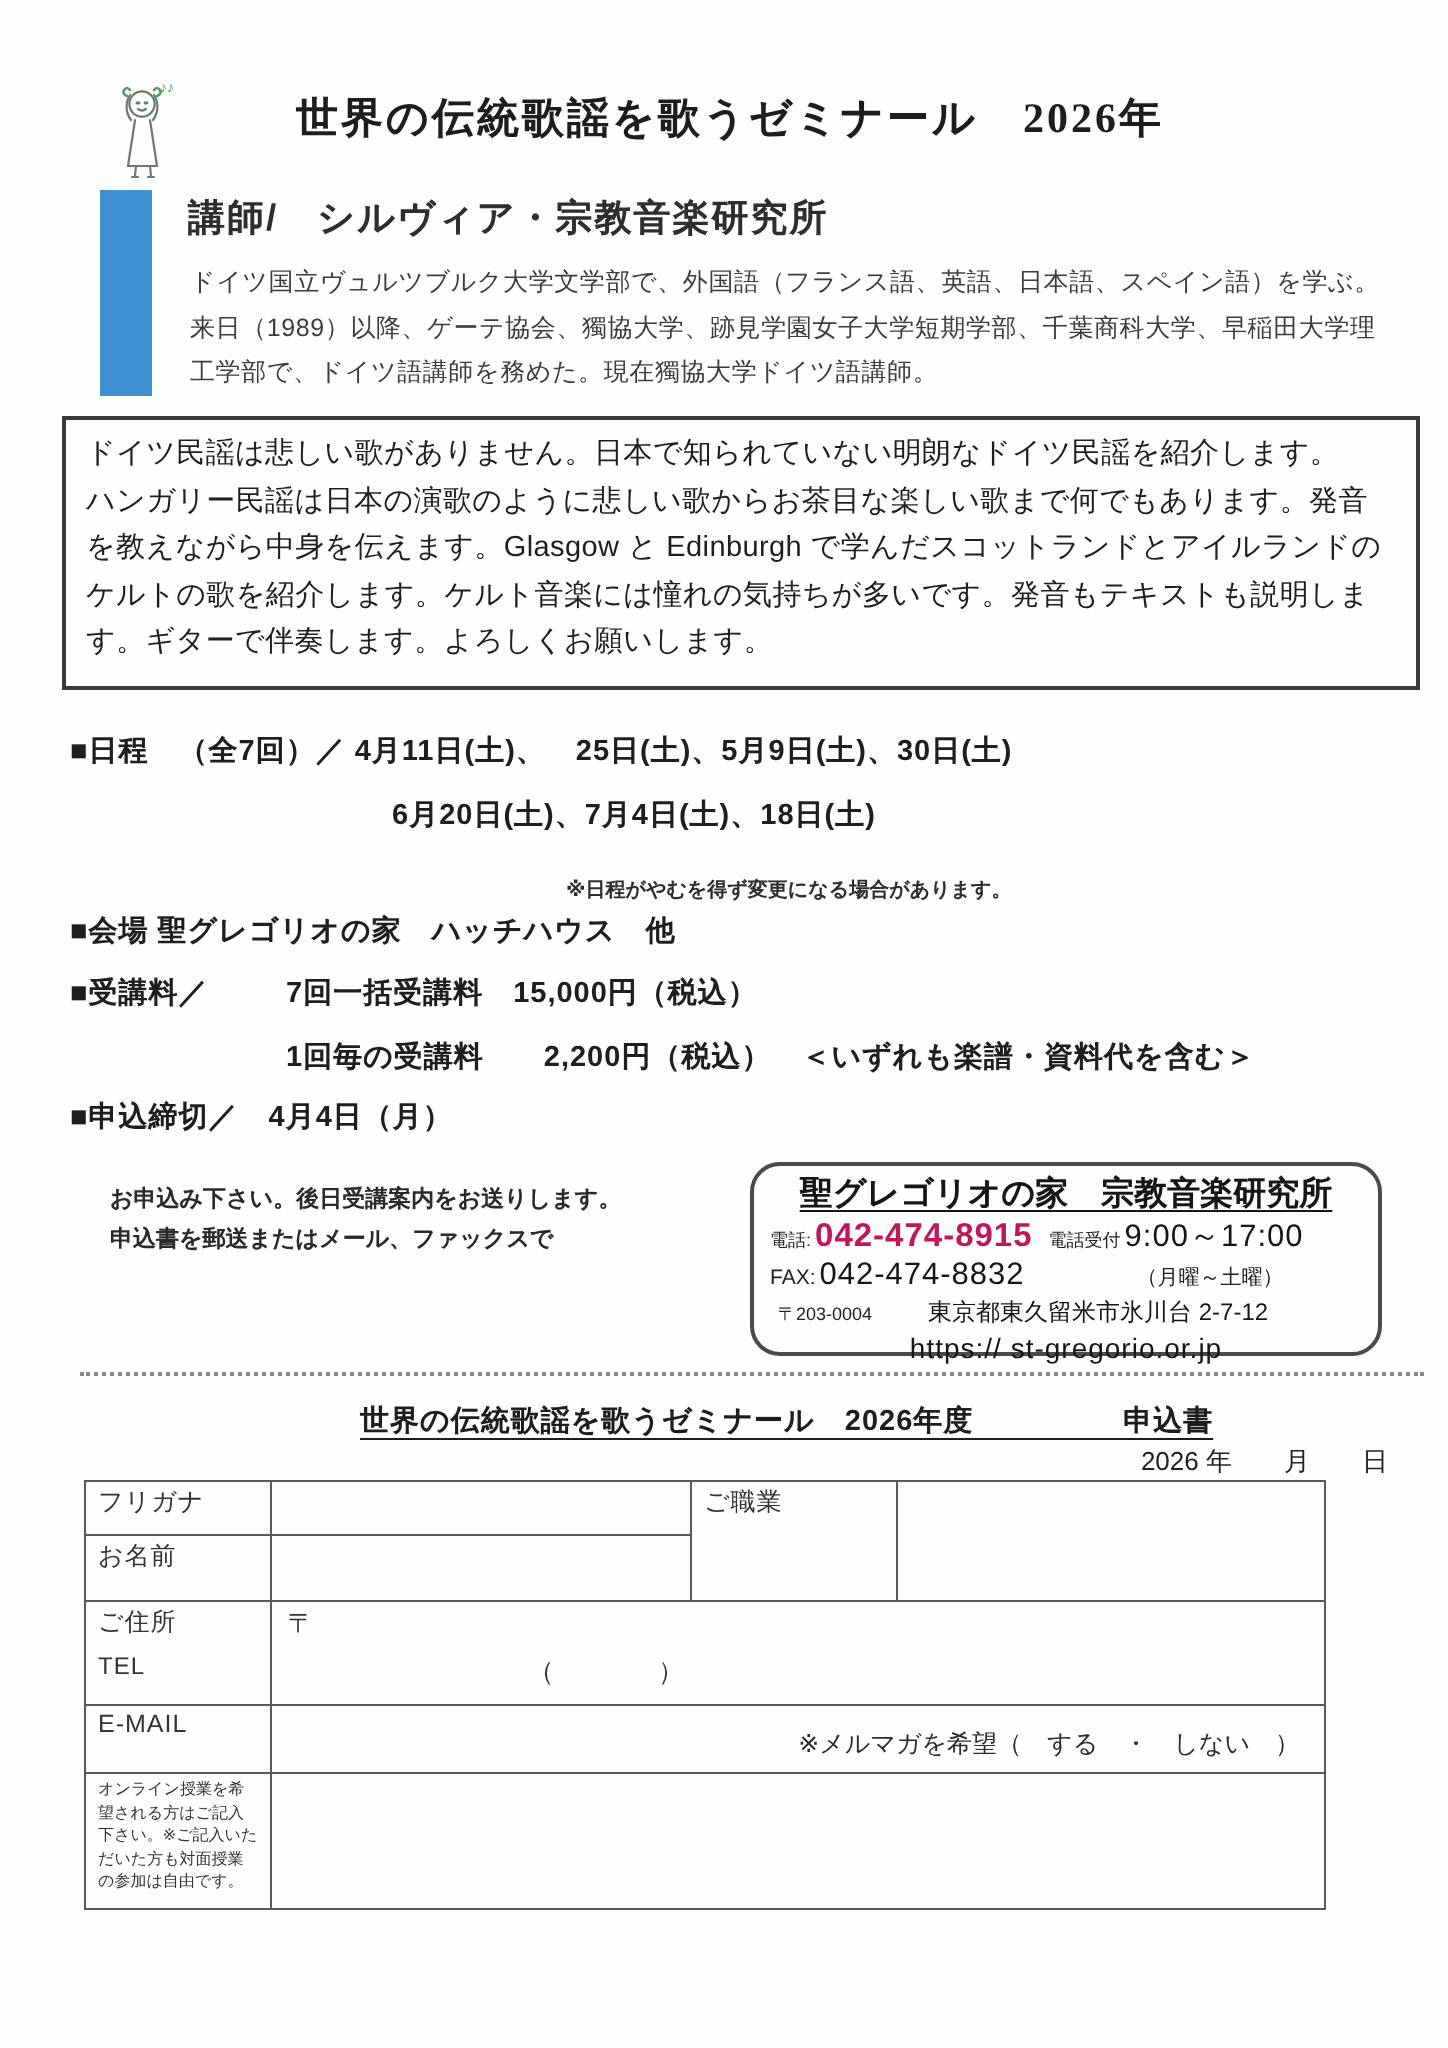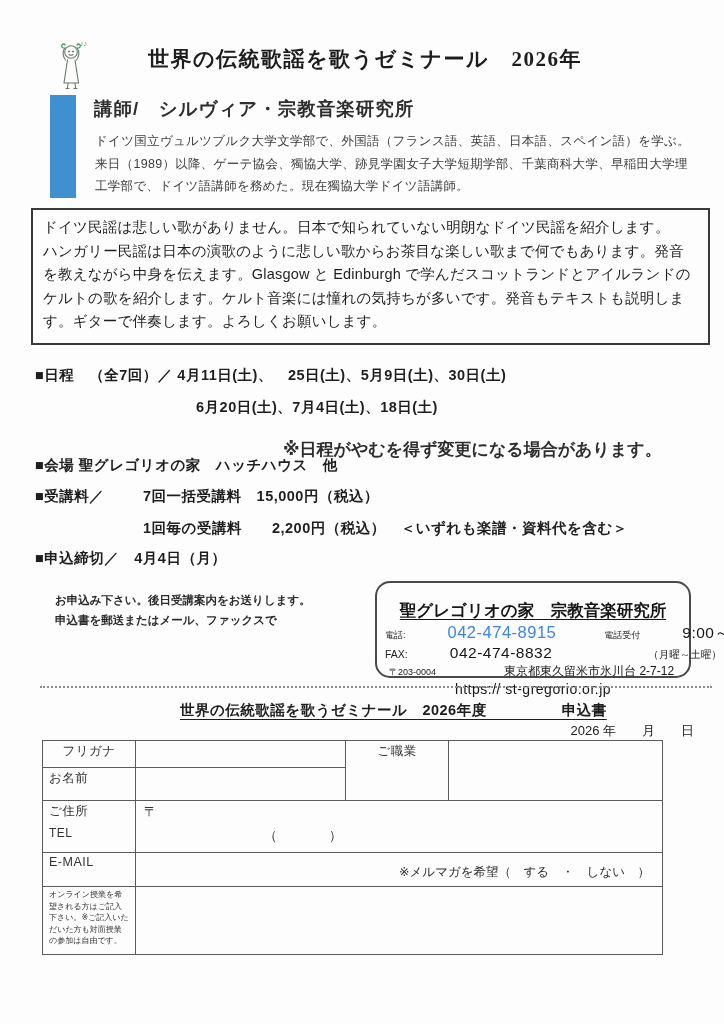--- a/index.html
+++ b/index.html
@@ -21,37 +21,37 @@
     left:95px; top:130px; width:596px; font-size:12.5px; line-height:22.5px;
     color:#3d3d3d; white-space:pre-line; letter-spacing:0.3px;
   }
   .intro-box {
     left:31px; top:208px; width:679px; height:137px;
     border:2px solid #3a3a3a; padding:6px 10px 0 10px;
     font-size:14.5px; line-height:23.5px; color:#1e1e1e;
     white-space:pre-line; letter-spacing:0.2px;
   }
   .detail { font-size:14.5px; font-weight:700; color:#1e1e1e; letter-spacing:0.5px; white-space:nowrap; }
-  .small-note { font-size:17px; font-weight:600; color:#2e2e2e; white-space:nowrap; }
+  .small-note { font-size:10px; font-weight:600; color:#2e2e2e; white-space:nowrap; }
 
   .apply-note { left:55px; top:590px; font-size:11.5px; font-weight:700; line-height:20px; color:#2a2a2a; }
 
   .contact-box {
     left:375px; top:581px; width:316px; height:97px;
     border:2px solid #4a4a4a; border-radius:15px;
     padding:3px 8px 0 8px; text-align:center; background:#fdfdfd;
   }
   .contact-org {
     font-family:"Liberation Serif","DejaVu Serif",serif;
     font-size:16.5px; font-weight:700; color:#161616;
-    text-decoration:underline; text-underline-offset:3px; white-space:nowrap;margin-top:14px;
+    text-decoration:underline; text-underline-offset:3px; white-space:nowrap;
   }
-  .contact-row { display:flex; align-items:baseline; justify-content:flex-start; white-space:nowrap; line-height:17px;gap:40px; }
+  .contact-row { display:flex; align-items:baseline; justify-content:flex-start; white-space:nowrap; line-height:17px; }
   .c-sm { font-size:9px; color:#222; } .c-md { font-size:10.5px; color:#222; }
-  .c-num { font-size:16.5px; font-weight:400; color:#3b82f6; letter-spacing:0.5px; }
+  .c-num { font-size:16.5px; font-weight:700; color:#be185d; letter-spacing:0.5px; }
   .c-num2 { font-size:15.5px; font-weight:500; color:#161616; letter-spacing:0.5px; }
   .c-addr { font-size:12px; color:#161616; }
   .c-url { font-size:14px; color:#161616; letter-spacing:0.5px; }
 
   .dotted-sep { left:40px; top:686px; width:672px; border-top:2px dotted #8a8a8a; height:0; }
 
   .form-title {
     left:180px; top:701px; font-size:14.5px; font-weight:700; color:#1d1d1d;
     text-decoration:underline; text-underline-offset:4px; white-space:pre; letter-spacing:0.5px;
   }
@@ -147,21 +147,21 @@
   <div class="abs form-date">2026 年　　月　　日</div>
 
   <table class="app-form">
     <colgroup>
         <col style="width:93px;">
         <col style="width:210px;">
         <col style="width:103px;">
         <col style="width:214px;">
       </colgroup>
     <tbody>
-        <tr style="height:27px;text-align:center;">
+        <tr style="height:27px;">
       <td class="lbl">フリガナ</td>
       <td class="blank"></td>
       <td class="lbl occ-lbl" rowspan="2">ご職業</td>
       <td class="blank" rowspan="2"></td>
     </tr>
     <tr style="height:33px;">
       <td class="lbl">お名前</td>
       <td class="blank"></td>
     </tr>
     <tr style="height:52px;">

